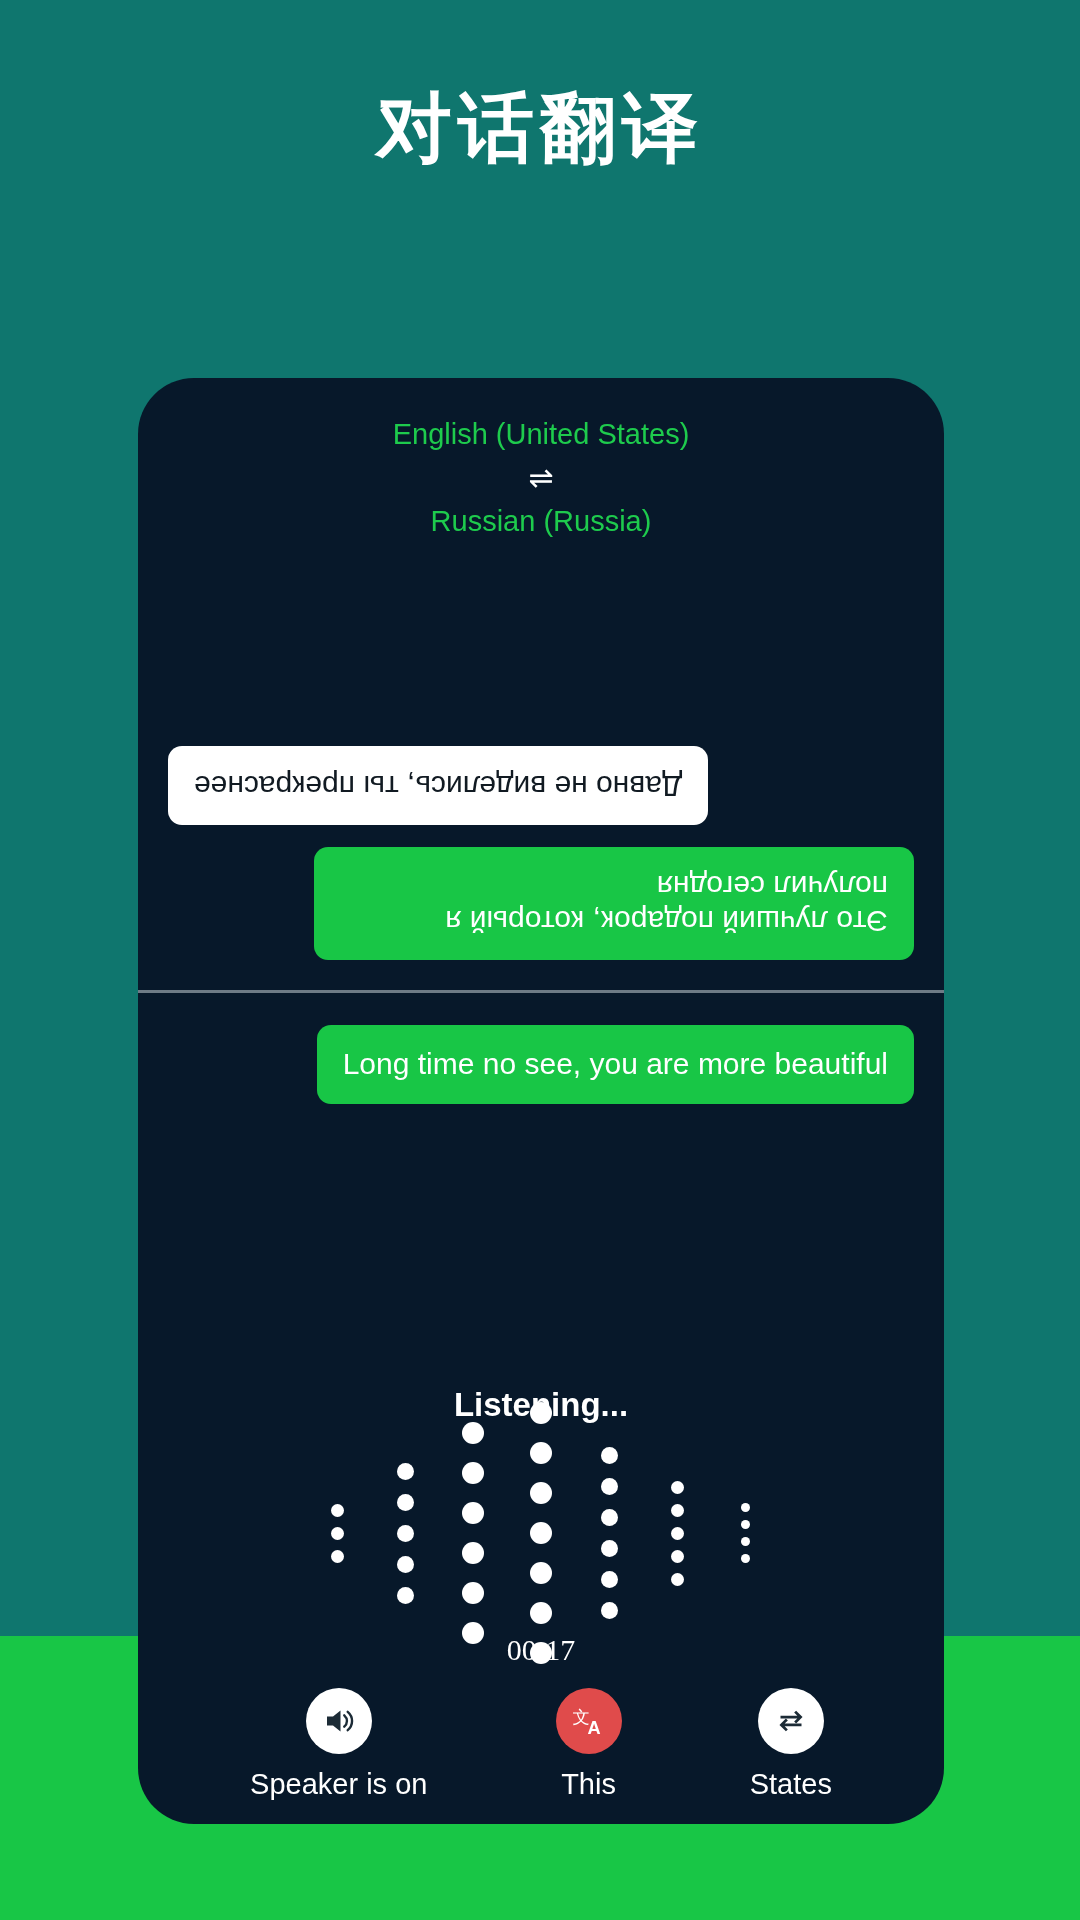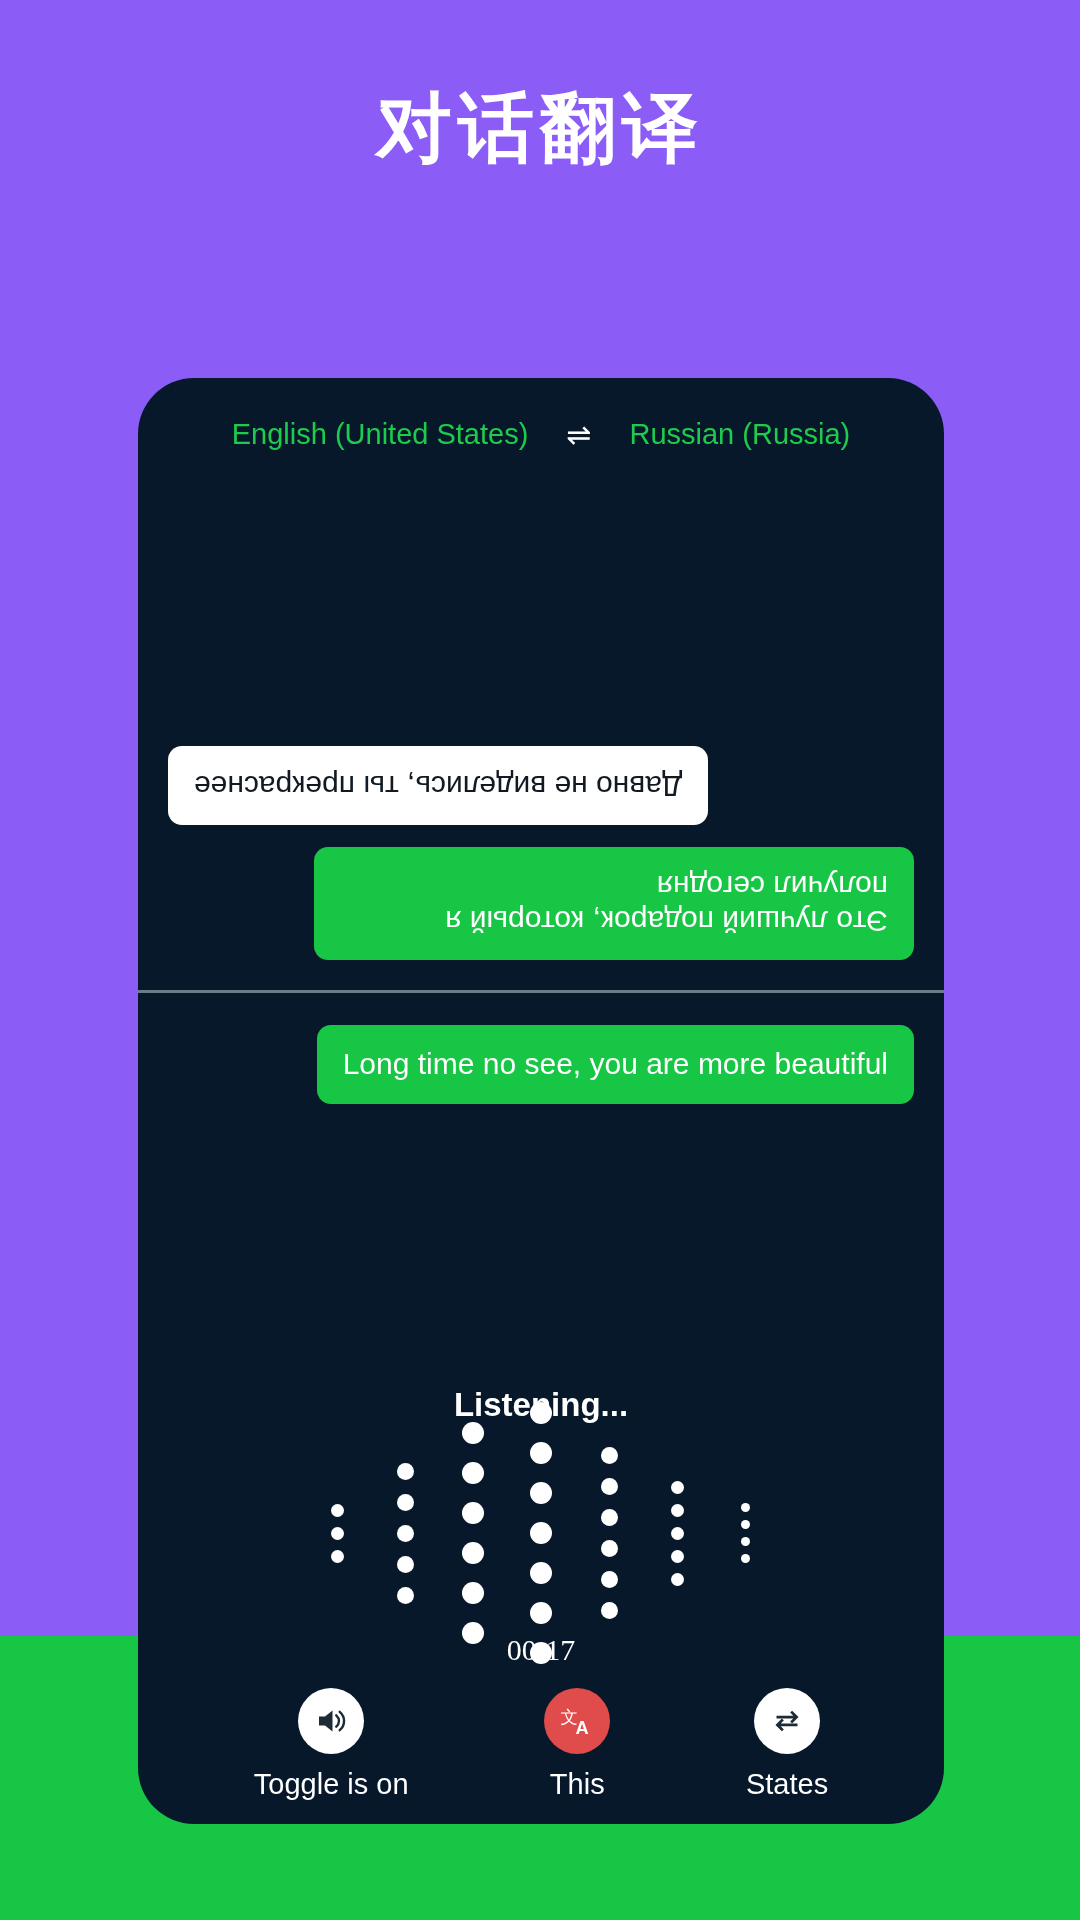--- a/index.html
+++ b/index.html
@@ -5,21 +5,21 @@
   * { margin:0; padding:0; box-sizing:border-box; }
   html, body {
     width:1080px; height:1920px;
     overflow:hidden;
     background:#18c646;
     font-family:"Liberation Sans", sans-serif;
   }
   .page {
     position:relative;
     width:1080px; height:1636px;
-    background:#8b5cf6;
+    background:#0f766e;
   }
 
   
   .page-title {
     position:absolute;
     top:82px; left:0; right:0;
     text-align:center;
     color:#ffffff;
     font-size:76px;
     font-weight:bold;
@@ -37,21 +37,22 @@
     overflow:hidden;
   }
 
   
   .lang-row {
     position:absolute;
     top:40px; left:0; width:100%;
     display:flex;
     align-items:center;
     justify-content:center;
-    gap:0px;
+    gap:12px;
+    flex-direction:column;
   }
   .lang-label {
     color:#1ecb4d;
     font-size:29px;
     white-space:nowrap;
   }
   .lang-swap {
     color:#ffffff;
     font-size:30px;
     line-height:1;
@@ -284,21 +285,21 @@
       <div class="ctrl">
         <div class="ctrl-circle white">
           <span>
             <svg width="36" height="36" viewBox="0 0 24 24" fill="#1c2b36">
               <path d="M4 9v6h4l5 4V5L8 9H4z"></path>
               <path d="M15.5 8.2c1.1 1 1.8 2.3 1.8 3.8s-.7 2.8-1.8 3.8" fill="none" stroke="#1c2b36" stroke-width="1.6" stroke-linecap="round"></path>
               <path d="M17.8 5.9c1.8 1.5 2.9 3.6 2.9 6.1s-1.1 4.6-2.9 6.1" fill="none" stroke="#1c2b36" stroke-width="1.6" stroke-linecap="round"></path>
             </svg>
           </span>
         </div>
-        <div class="ctrl-label">Toggle is on</div>
+        <div class="ctrl-label">Speaker is on</div>
       </div>
 
       <div class="ctrl">
         <div class="ctrl-circle red">
           <span>
             <svg width="38" height="38" viewBox="0 0 24 24">
               <text x="1.5" y="13" font-size="11" fill="#ffffff" font-family="'DejaVu Sans', sans-serif">文</text>
               <text x="11" y="20.5" font-size="11.5" fill="#ffffff" font-family="'Liberation Sans', sans-serif" font-weight="bold">A</text>
             </svg>
           </span>

